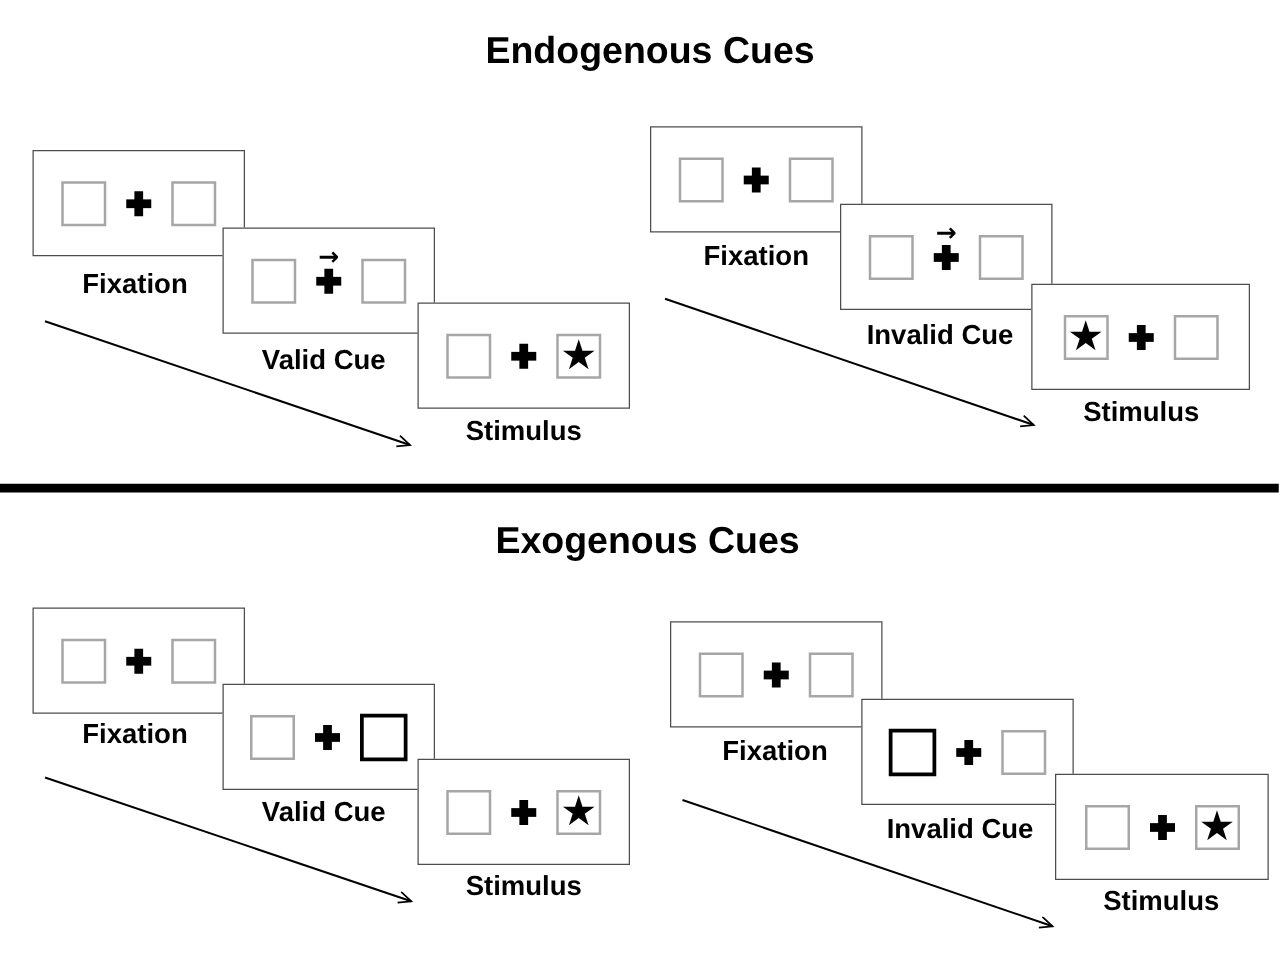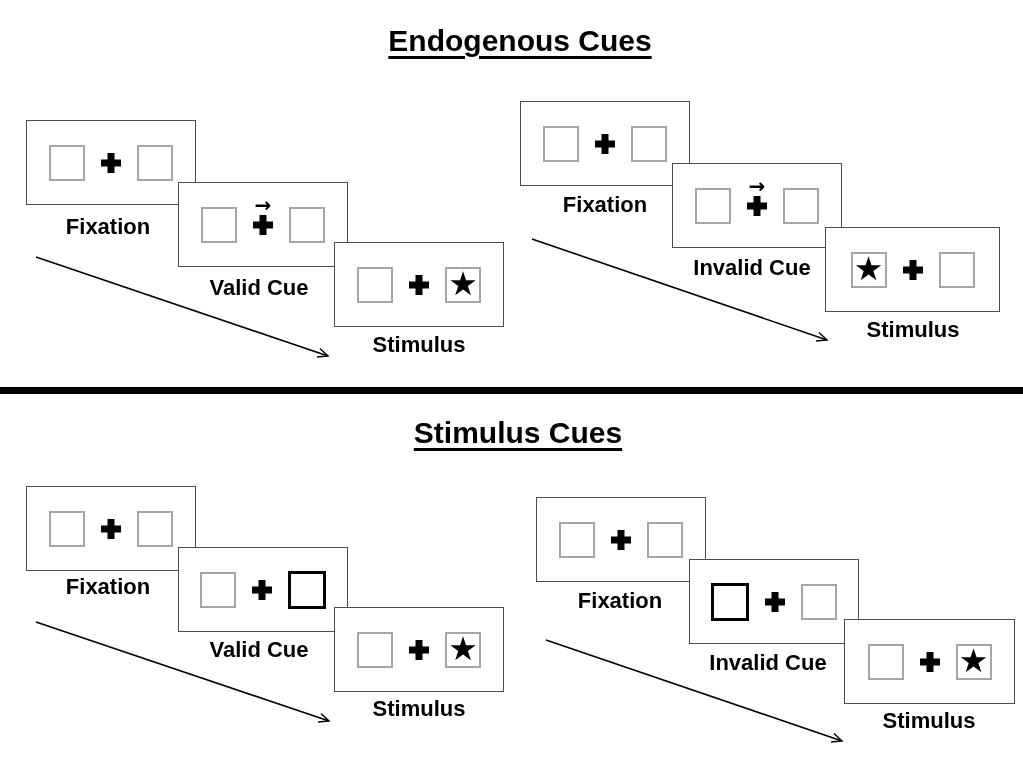--- a/index.html
+++ b/index.html
@@ -6,21 +6,21 @@
   body {
     width:1023px; height:767px; position:relative; overflow:hidden;
     background:#ffffff; font-family:"Liberation Sans", sans-serif; color:#000;
   }
   .stage { position:absolute; inset:0; width:1023px; height:767px; }
   svg.arrows { position:absolute; left:0; top:0; width:1023px; height:767px; }
 
   .title {
     position:absolute; transform:translateX(-50%);
     font-weight:bold; font-size:30px; white-space:nowrap;
-    text-decoration:underline; text-decoration-thickness:3px; text-underline-offset:5px;
+    text-decoration-thickness:3px; text-underline-offset:5px;
   }
   .divider { position:absolute; left:0; top:387px; width:1023px; height:7px; background:#000; }
 
   .panel {
     position:absolute; width:170px; height:85px; background:#fff;
     border:1.5px solid #4d4d4d; box-sizing:border-box;
     display:flex; align-items:center; justify-content:center; gap:16px;
   }
   .sq {
     width:32px; height:32px; background:#fff; border:2px solid #a6a6a6;
@@ -126,21 +126,21 @@
       </span>
     <span class="plus-wrap">
         <span class="plus"></span>
       </span>
     <span class="sq"></span>
   </div>
   <div class="label" style="left:913px; top:317px;">Stimulus</div>
 
   <div class="divider"></div>
 
-  <div class="title" style="left:518px; top:416px;">Stimulus Cues</div>
+  <div class="title" style="left:518px; top:416px;">Exogenous Cues</div>
 
   <div class="panel" style="left:26px; top:486px;">
     <span class="sq"></span>
     <span class="plus-wrap">
         <span class="plus"></span>
       </span>
     <span class="sq"></span>
   </div>
   <div class="label" style="left:108px; top:574px;">Fixation</div>
 

